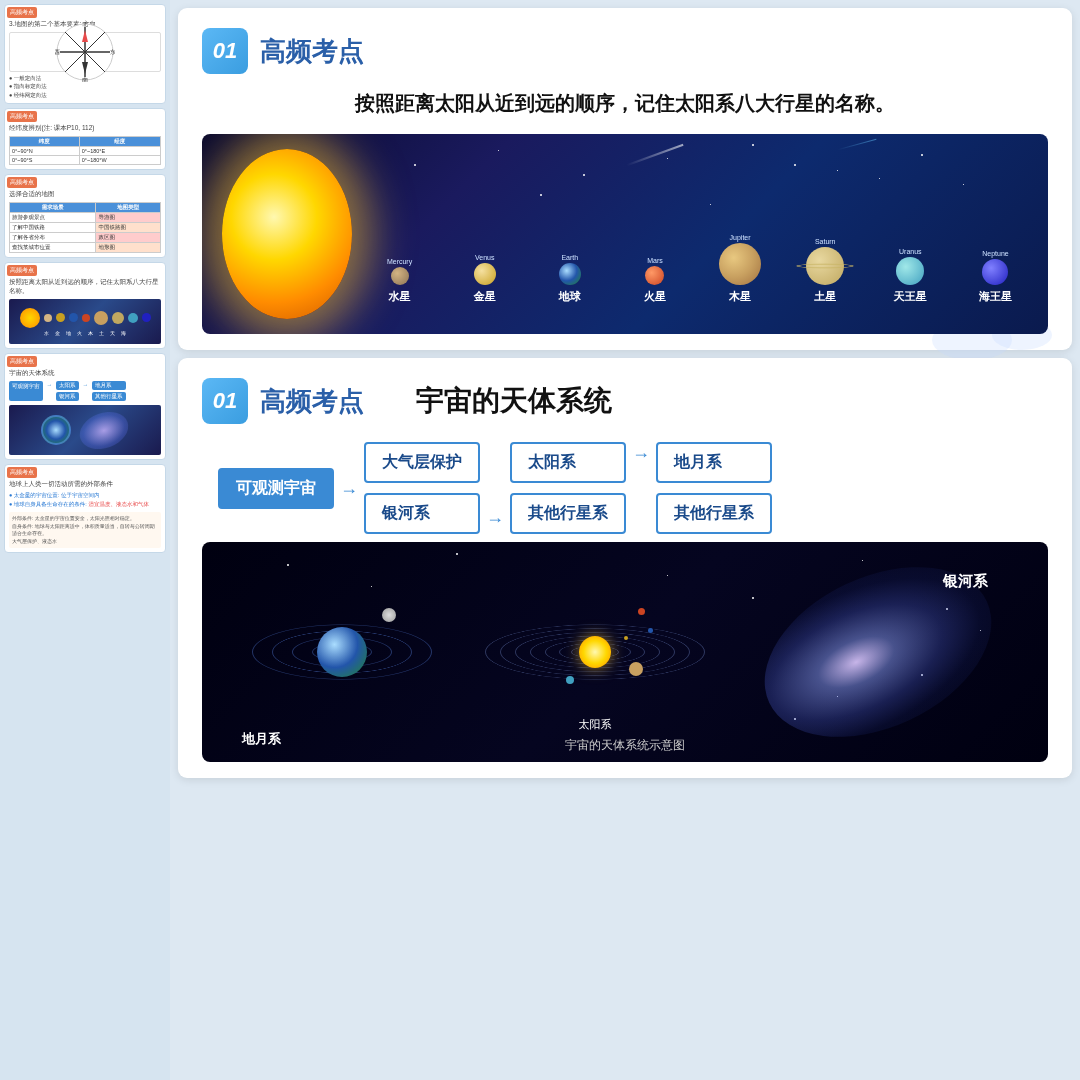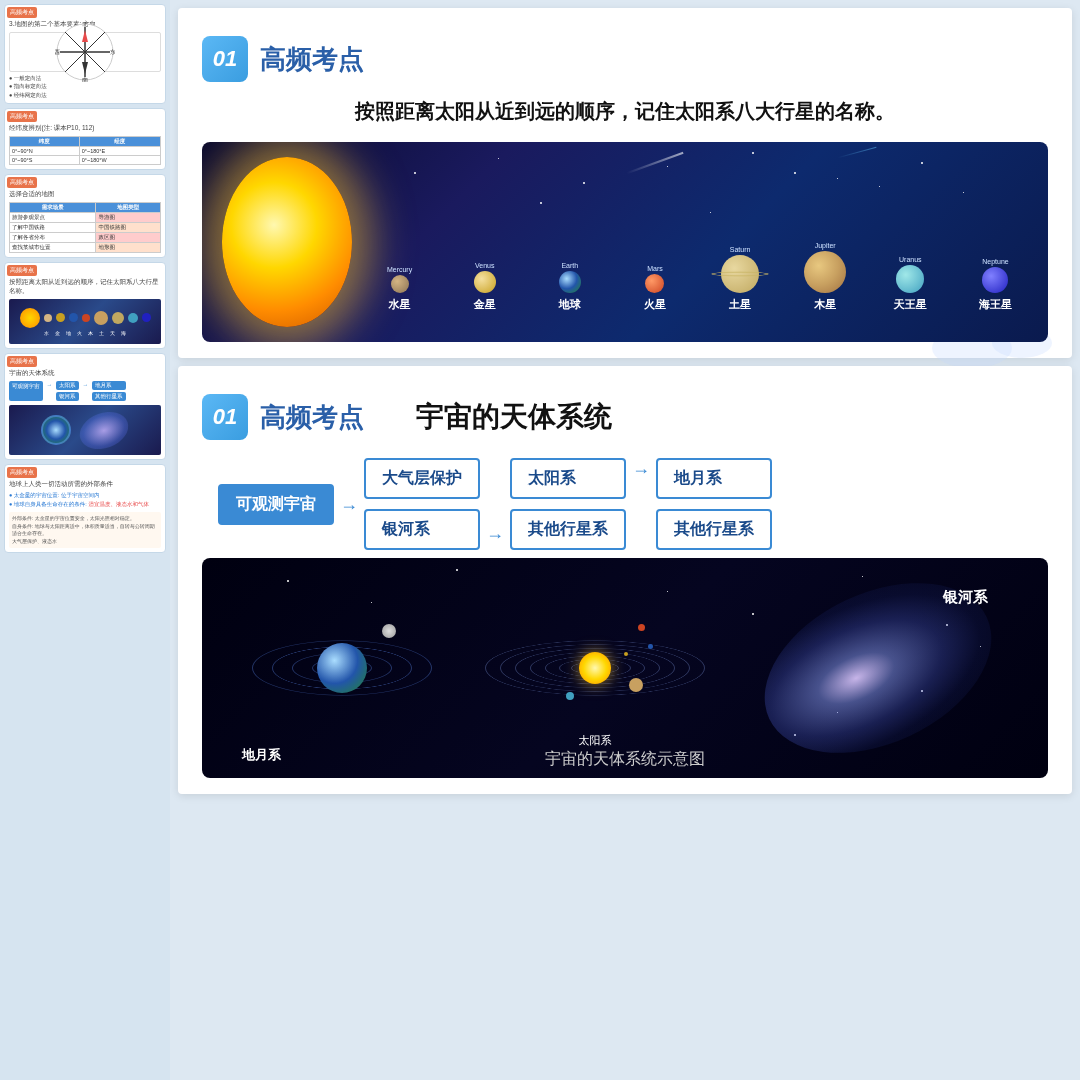--- a/index.html
+++ b/index.html
@@ -88,22 +88,22 @@
       background: #dde8f2;
       padding: 8px;
       display: flex;
       flex-direction: column;
       gap: 8px;
     }
 
     
     .slide-card {
       background: #fff;
-      border-radius: 4px;
-      padding: 28px 24px 16px;
+      border-radius: 9px;
+      padding: 20px 24px 16px;
       box-shadow: 0 2px 8px rgba(0,0,0,0.1);
       position: relative;
     }
 
     
     .section-header {
       display: flex;
       align-items: center;
       gap: 12px;
       margin-bottom: 14px;
@@ -480,31 +480,31 @@
           <div class="zh-name">地球</div>
         </div>
 
         <div class="planet-item">
           <div class="en-name">Mars</div>
           <div class="planet-ball p-mars"></div>
           <div class="zh-name">火星</div>
         </div>
 
         <div class="planet-item">
+          <div class="en-name">Jupiter</div>
+          <div class="planet-ball p-jupiter"></div>
+          <div class="zh-name">木星</div>
+        </div>
+
+        <div class="planet-item">
           <div class="en-name">Saturn</div>
           <div class="planet-ball p-saturn">
             <div class="saturn-ring"></div>
           </div>
           <div class="zh-name">土星</div>
-        </div>
-
-        <div class="planet-item">
-          <div class="en-name">Jupiter</div>
-          <div class="planet-ball p-jupiter"></div>
-          <div class="zh-name">木星</div>
         </div>
 
         <div class="planet-item">
           <div class="en-name">Uranus</div>
           <div class="planet-ball p-uranus"></div>
           <div class="zh-name">天王星</div>
         </div>
 
         <div class="planet-item">
           <div class="en-name">Neptune</div>
@@ -600,17 +600,17 @@
         <div style="position:absolute;width:8px;height:8px;background:#40a0c0;border-radius:50%;top:62%;left:38%;"></div>
 
         <div style="position:absolute;bottom:20px;left:50%;transform:translateX(-50%);color:#fff;font-size:11px;white-space:nowrap;">太阳系</div>
       </div>
 
       <div style="position:relative;width:280px;height:200px;display:flex;align-items:center;justify-content:center;">
         <div style="width:240px;height:150px;background:radial-gradient(ellipse at 40% 50%,rgba(220,200,255,0.9) 0%,rgba(140,160,255,0.5) 20%,rgba(80,100,220,0.3) 45%,rgba(40,60,160,0.15) 65%,transparent 100%);border-radius:50%;transform:rotate(-25deg);"></div>
         <div style="position:absolute;top:20px;right:30px;color:#fff;font-size:15px;font-weight:bold;">银河系</div>
       </div>
 
-      <div style="position:absolute;bottom:8px;left:50%;transform:translateX(-50%);color:#ccc;font-size:16px;white-space:nowrap;">宇宙的天体系统示意图</div>
+      <div style="position:absolute;bottom:8px;left:50%;transform:translateX(-50%);color:#ccc;font-size:12px;white-space:nowrap;">宇宙的天体系统示意图</div>
     </div>
   </div>
 
 </div>
 
 </body></html>

